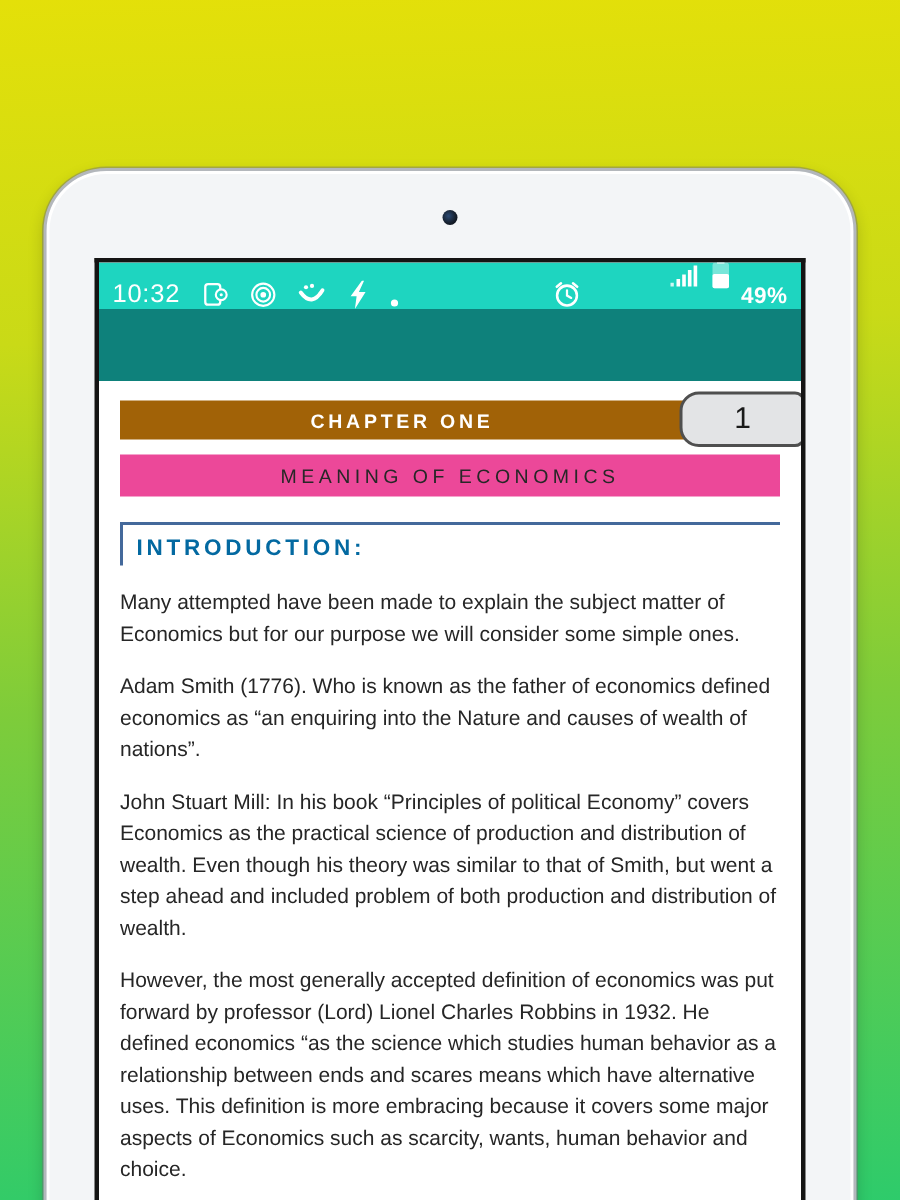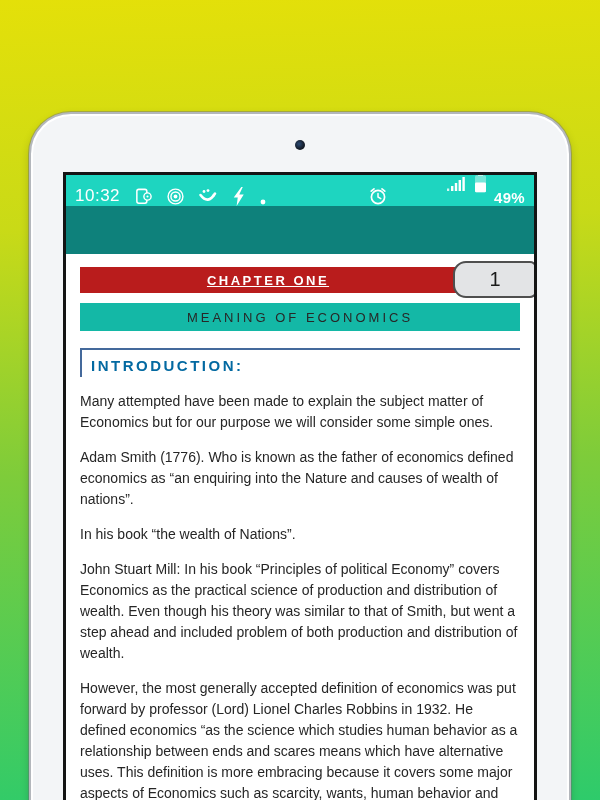--- a/index.html
+++ b/index.html
@@ -38,32 +38,32 @@
   .sb-batt-pct{font-size:15px;font-weight:bold;letter-spacing:.3px;margin-top:29px;}
   
   .app-header{height:48px;flex:0 0 48px;background:#0e817b;}
   
   .content{
     flex:1 1 auto;background:#fff;padding:7px 14px 60px;box-sizing:border-box;
     color:#262626;overflow:hidden;
   }
   .chapter-row{position:relative;height:36px;}
   .chapter-bar{
-    position:absolute;left:0;right:64px;top:6px;height:26px;background:#b91c1c;
+    position:absolute;left:0;right:64px;top:6px;height:26px;background:#a16207;
     display:flex;align-items:center;justify-content:center;
-    color:#fff;font-size:13px;font-weight:bold;letter-spacing:2.5px;text-decoration:underline;
+    color:#fff;font-size:13px;font-weight:bold;letter-spacing:2.5px;
   }
   .page-tab{
     position:absolute;top:0;right:-17px;width:84px;height:37px;
     background:#e3e4e6;border:2px solid #4f4f4f;border-radius:13px 7px 7px 13px;
     box-sizing:border-box;display:flex;align-items:center;justify-content:center;
     font-size:20px;color:#1a1a1a;
   }
   .title-banner{
-    margin-top:6px;height:28px;background:#14b8a6;
+    margin-top:6px;height:28px;background:#ec4899;
     display:flex;align-items:center;justify-content:center;
     font-size:13px;letter-spacing:3px;color:#272727;
   }
   .intro-heading{
     margin-top:17px;border-top:2px solid #44699b;border-left:2px solid #44699b;
     padding:7px 0 3px 9px;color:#0369a1;font-size:15px;font-weight:600;letter-spacing:2.5px;
   }
   .para{margin:14px 0 0;font-size:14px;line-height:21px;}
 </style>
 </head>
@@ -156,20 +156,19 @@
         </div>
       </div>
 
       <div class="title-banner">MEANING OF ECONOMICS</div>
 
       <div class="intro-heading">INTRODUCTION:</div>
 
       <div>
           <p class="para">Many attempted have been made to explain the subject matter of Economics but for our purpose we will consider some simple ones.</p>
           <p class="para">Adam Smith (1776). Who is known as the father of economics defined economics as “an enquiring into the Nature and causes of wealth of nations”.</p>
-          <p class="para">In his book “the wealth of Nations”.</p>
           <p class="para">John Stuart Mill: In his book “Principles of political Economy” covers Economics as the practical science of production and distribution of wealth. Even though his theory was similar to that of Smith, but went a step ahead and included problem of both production and distribution of wealth.</p>
           <p class="para">However, the most generally accepted definition of economics was put forward by professor (Lord) Lionel Charles Robbins in 1932. He defined economics “as the science which studies human behavior as a relationship between ends and scares means which have alternative uses. This definition is more embracing because it covers some major aspects of Economics such as scarcity, wants, human behavior and choice.</p>
         </div>
     </div>
 
   </div>
 </div>
 
 </body></html>

